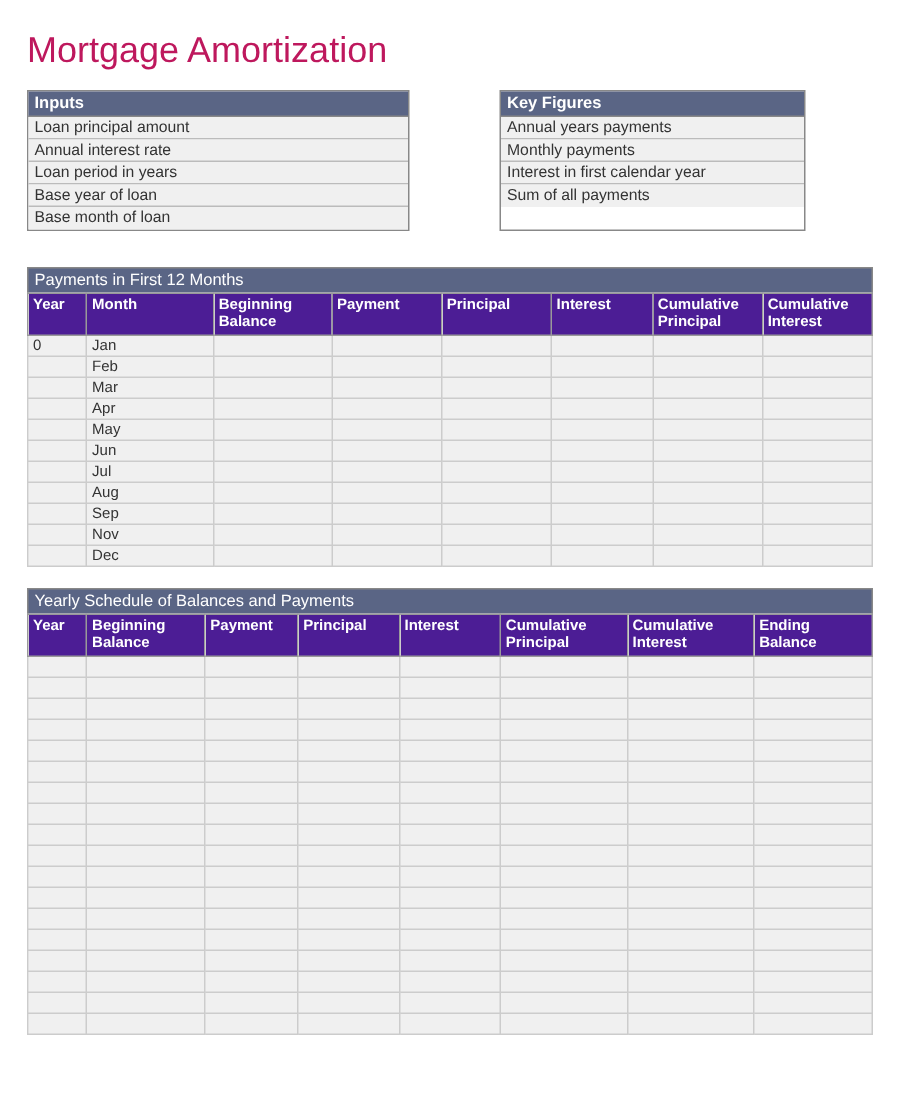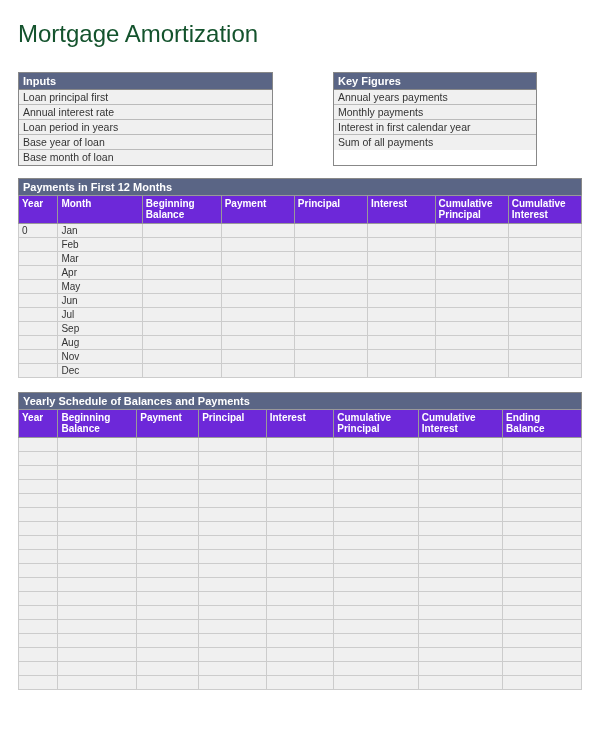--- a/index.html
+++ b/index.html
@@ -8,27 +8,27 @@
     background: #fff;
     width: 600px;
     height: 730px;
     padding: 20px 18px;
     font-size: 11px;
     color: #333;
   }
   .title {
     font-size: 24px;
     font-weight: normal;
-    color: #14532d;
-    margin-bottom: 24px;
+    color: #be185d;
+    margin-bottom: 12px;
   }
   .top-row {
     display: flex;
     gap: 60px;
-    margin-bottom: 12px;
+    margin-bottom: 24px;
   }
   .panel {
     border: 1px solid #888;
   }
   .panel-header {
     background: #5a6585;
     color: #fff;
     font-weight: bold;
     padding: 2px 4px;
     font-size: 11px;
@@ -43,33 +43,33 @@
     height: 15px;
     line-height: 13px;
   }
   .panel-row:last-child { border-bottom: none; }
   .inputs-panel { width: 255px; }
   .keyfig-panel { width: 204px; }
 
   .section-header {
     background: #5a6585;
     color: #fff;
-    font-weight: bold;
+    font-weight: normal;
     padding: 2px 4px;
     font-size: 11px;
     border: 1px solid #888;
     border-bottom: none;
   }
   table {
     border-collapse: collapse;
     width: 100%;
     table-layout: fixed;
   }
   th {
-    background: #6d28d9;
+    background: #4c1d95;
     color: #fff;
     font-weight: bold;
     font-size: 10px;
     text-align: left;
     padding: 2px 3px;
     border: 1px solid #999;
     height: 28px;
     vertical-align: top;
     overflow: hidden;
     margin-left: 21px;
@@ -102,21 +102,21 @@
   .yearly-table col.c-eb { width: 14%; }
 </style>
 </head>
 <body>
 
 <div class="title">Mortgage Amortization</div>
 
 <div class="top-row">
   <div class="panel inputs-panel">
     <div class="panel-header">Inputs</div>
-    <div class="panel-row">Loan principal first</div>
+    <div class="panel-row">Loan principal amount</div>
     <div class="panel-row">Annual interest rate</div>
     <div class="panel-row">Loan period in years</div>
     <div class="panel-row">Base year of loan</div>
     <div class="panel-row">Base month of loan</div>
   </div>
   <div class="panel keyfig-panel">
     <div class="panel-header">Key Figures</div>
     <div class="panel-row">Annual years payments</div>
     <div class="panel-row">Monthly payments</div>
     <div class="panel-row">Interest in first calendar year</div>
@@ -214,31 +214,31 @@
         <td>Jul</td>
         <td></td>
         <td></td>
         <td></td>
         <td></td>
         <td></td>
         <td></td>
       </tr>
       <tr>
         <td></td>
+        <td>Aug</td>
+        <td></td>
+        <td></td>
+        <td></td>
+        <td></td>
+        <td></td>
+        <td></td>
+      </tr>
+      <tr>
+        <td></td>
         <td>Sep</td>
-        <td></td>
-        <td></td>
-        <td></td>
-        <td></td>
-        <td></td>
-        <td></td>
-      </tr>
-      <tr>
-        <td></td>
-        <td>Aug</td>
         <td></td>
         <td></td>
         <td></td>
         <td></td>
         <td></td>
         <td></td>
       </tr>
       <tr>
         <td></td>
         <td>Nov</td>

